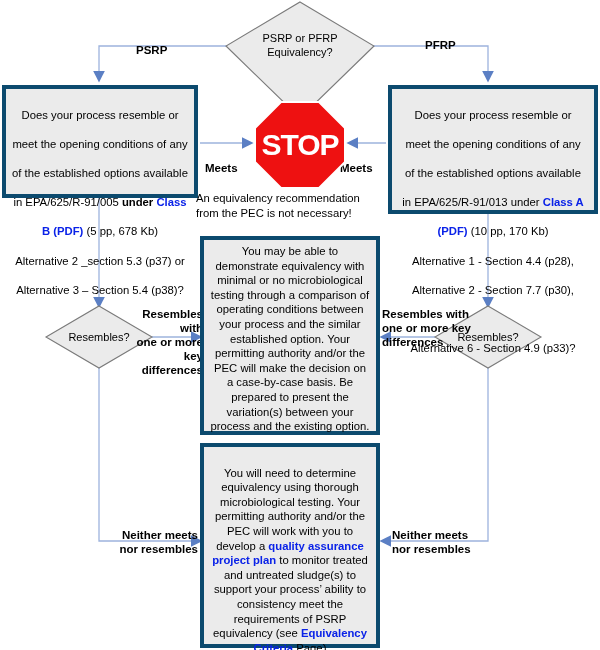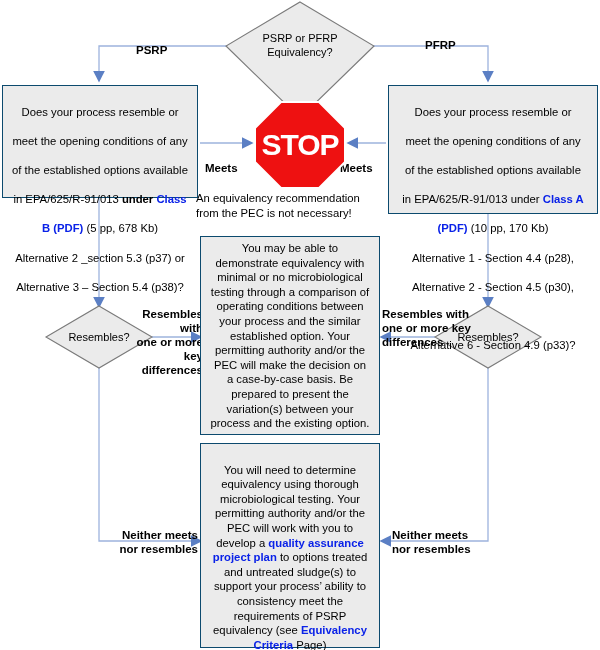--- a/index.html
+++ b/index.html
@@ -23,21 +23,21 @@
     left: 0;
     top: 0;
     width: 600px;
     height: 650px;
     pointer-events: none;
   }
   .node-box {
     position: absolute;
     box-sizing: border-box;
     background: #ebebeb;
-    border: 1px solid #0c4a6e;
+    border: 4px solid #0c4a6e;
     color: #000000;
     text-align: center;
     font-size: 11.3px;
     line-height: 14.6px;
     padding: 4px 5px;
     white-space: pre-line;
   }
   .lnk {
     color: #0a22e8;
     font-weight: bold;
@@ -135,34 +135,34 @@
   <div class="diamond-text" style="left:230px; top:31px; width:140px;">PSRP or PFRP
 Equivalency?</div>
 
   <div class="edge-label" style="left:136px; top:18px;">PSRP</div>
   <div class="edge-label" style="left:425px; top:13px;">PFRP</div>
 
   <div class="node-box" style="left:2px; top:85px; width:196px; height:113px;">
     <span>Does your process resemble or</span><br>
     <span>meet the opening conditions of any</span><br>
     <span>of the established options available</span><br>
-    <span>in EPA/625/R-91/013 </span><span class="bold">under </span><span class="lnk">Class</span><br>
+    <span>in EPA/625/R-91/005 </span><span class="bold">under </span><span class="lnk">Class</span><br>
     <span class="lnk">B (PDF)</span><span> (5 pp, 678 Kb)</span><br>
     <span>Alternative 2 _section 5.3 (p37) or</span><br>
     <span>Alternative 3 – Section 5.4 (p38)?</span>
   </div>
 
   <div class="node-box" style="left:388px; top:85px; width:210px; height:129px;">
     <span>Does your process resemble or</span><br>
     <span>meet the opening conditions of any</span><br>
     <span>of the established options available</span><br>
     <span>in EPA/625/R-91/013 under </span><span class="lnk">Class A</span><br>
     <span class="lnk">(PDF)</span><span> (10 pp, 170 Kb)</span><br>
     <span>Alternative 1 - Section 4.4 (p28),</span><br>
-    <span>Alternative 2 - Section 4.5 (p30),</span><br>
+    <span>Alternative 2 - Section 7.7 (p30),</span><br>
     <br>
     <span>Alternative 6 - Section 4.9 (p33)?</span>
   </div>
 
   <div class="edge-label" style="left:205px; top:136px;">Meets</div>
   <div class="edge-label" style="left:340px; top:136px;">Meets</div>
 
   <div class="stop-sign" style="left:254px; top:101px; width:92px; height:88px;">
     <svg width="92" height="88" viewBox="0 0 92 88">
       <polygon points="27,1 65,1 91,27 91,61 65,87 27,87 1,61 1,27" fill="#ee1111" stroke="#ffffff" stroke-width="2"></polygon>
@@ -203,21 +203,21 @@
 variation(s) between your
 process and the existing option.</div>
 
   <div class="node-box" style="left:200px; top:443px; width:180px; height:205px; text-align:center;">
     <span>You will need to determine
 equivalency using thorough
 microbiological testing.  Your
 permitting authority and/or the
 PEC will work with you to
 develop a </span><span class="lnk">quality assurance
-project plan</span><span> to options treated
+project plan</span><span> to monitor treated
 and untreated sludge(s) to
 support your process’ ability to
 consistency meet the
 requirements of PSRP
 equivalency (see </span><span class="lnk">Equivalency
 Criteria</span><span> Page)</span>
   </div>
 
 </div>
 

